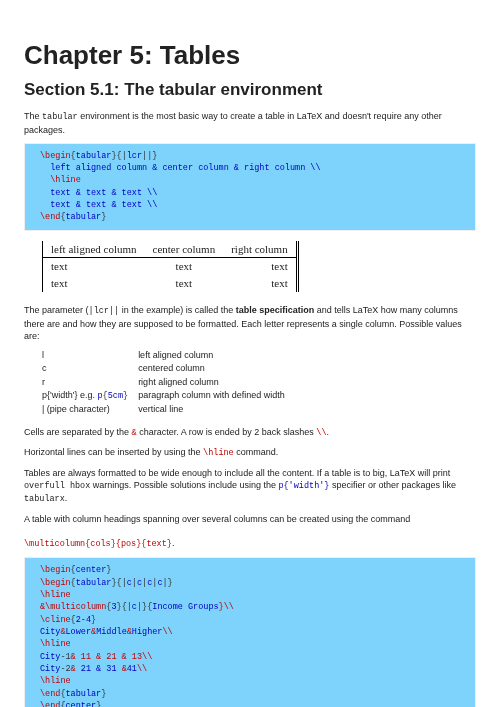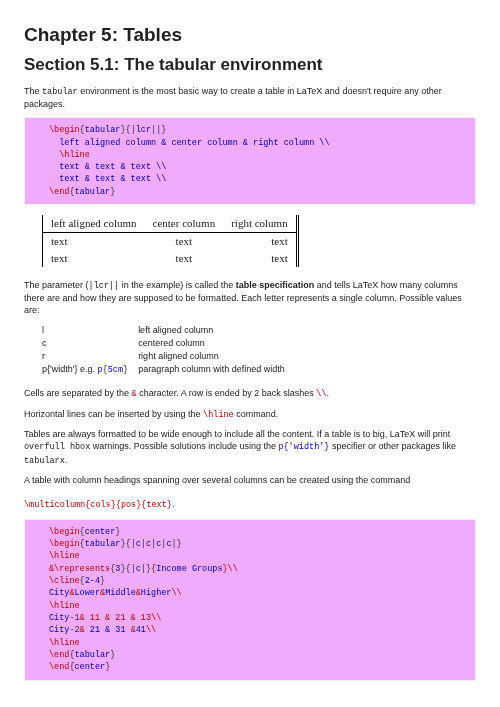--- a/index.html
+++ b/index.html
@@ -6,41 +6,41 @@
     font-family: -apple-system, BlinkMacSystemFont, "Segoe UI", Arial, sans-serif;
     font-size: 9px;
     margin: 0;
     padding: 22px 24px 8px 24px;
     width: 500px;
     box-sizing: border-box;
     color: #222;
     line-height: 1.35;
   }
   h1 {
-    font-size: 19px;
+    font-size: 26px;
     font-weight: 700;
-    margin: 0 0 6px 0;
+    margin: 16px 0 6px 0;
   }
   h2 {
     font-size: 17px;
     font-weight: 700;
     margin: 0 0 8px 0;
   }
   p {
     margin: 0 0 7px 0;
     font-size: 9px;
   }
   .mono {
     font-family: "Courier New", monospace;
     font-size: 8.5px;
   }
   .codeblock {
-    background: #f0abfc;
+    background: #7dd3fc;
     border: 1px solid #eee;
-    padding: 6px 24px;
+    padding: 6px 15px;
     font-family: "Courier New", monospace;
     font-size: 8.5px;
     line-height: 1.45;
     margin: 0 0 10px 0;
     white-space: pre;
   }
   .kw-red { color: #c00000; }
   .kw-blue { color: #0000c0; }
   .txt-dark { color: #333; }
   .serif-table {
@@ -123,20 +123,24 @@
         <td>centered column</td>
       </tr>
   <tr>
         <td>r</td>
         <td>right aligned column</td>
       </tr>
   <tr>
         <td><span>p{'width'} e.g. </span><span class="mono kw-blue">p</span><span class="mono txt-dark">{</span><span class="mono kw-blue">5cm</span><span class="mono txt-dark">}</span></td>
         <td>paragraph column with defined width</td>
       </tr>
+  <tr>
+        <td>| (pipe character)</td>
+        <td>vertical line</td>
+      </tr>
 </tbody>
   </table>
 
 <p>
   <span>Cells are separated by the </span><span class="mono kw-red">&amp;</span><span> character. A row is ended by 2 back slashes </span><span class="mono kw-red">\\</span><span>.</span>
 </p>
 
 <p>
   <span>Horizontal lines can be inserted by using the </span><span class="mono kw-red">\hline</span><span> command.</span>
 </p>
@@ -148,21 +152,21 @@
 <p style="margin-bottom:12px">
   <span>A table with column headings spanning over several columns can be created using the command </span>
 </p>
 <p>
   <span class="mono kw-red">\multicolumn{cols}{pos}{text}</span><span>.</span>
 </p>
 
 <div class="codeblock"><span class="kw-red">\begin</span><span class="txt-dark">{</span><span class="kw-blue">center</span><span class="txt-dark">}</span>
 <span class="kw-red">\begin</span><span class="txt-dark">{</span><span class="kw-blue">tabular</span><span class="txt-dark">}{|</span><span class="kw-blue">c</span><span class="txt-dark">|</span><span class="kw-blue">c</span><span class="txt-dark">|</span><span class="kw-blue">c</span><span class="txt-dark">|</span><span class="kw-blue">c</span><span class="txt-dark">|}</span>
 <span class="kw-red">\hline</span>
-<span class="kw-red">&amp;</span><span class="kw-red">\represents</span><span class="txt-dark">{</span><span class="kw-blue">3</span><span class="txt-dark">}{|</span><span class="kw-blue">c</span><span class="txt-dark">|}{</span><span class="kw-blue">Income Groups</span><span class="kw-red">}\\</span>
+<span class="kw-red">&amp;</span><span class="kw-red">\multicolumn</span><span class="txt-dark">{</span><span class="kw-blue">3</span><span class="txt-dark">}{|</span><span class="kw-blue">c</span><span class="txt-dark">|}{</span><span class="kw-blue">Income Groups</span><span class="kw-red">}\\</span>
 <span class="kw-red">\cline</span><span class="txt-dark">{</span><span class="kw-blue">2-4</span><span class="txt-dark">}</span>
 <span class="kw-blue">City</span><span class="kw-red">&amp;</span><span class="kw-blue">Lower</span><span class="kw-red">&amp;</span><span class="kw-blue">Middle</span><span class="kw-red">&amp;</span><span class="kw-blue">Higher</span><span class="kw-red">\\</span>
 <span class="kw-red">\hline</span>
 <span class="kw-blue">City</span><span class="txt-dark">-1</span><span class="kw-red">&amp; 11 &amp; 21 &amp; 13</span><span class="kw-red">\\</span>
 <span class="kw-blue">City</span><span class="txt-dark">-2</span><span class="kw-red">&amp;</span><span class="kw-blue"> 21 &amp; 31 </span><span class="kw-red">&amp;</span><span class="kw-blue">41</span><span class="kw-red">\\</span>
 <span class="kw-red">\hline</span>
 <span class="kw-red">\end</span><span class="txt-dark">{</span><span class="kw-blue">tabular</span><span class="txt-dark">}</span>
 <span class="kw-red">\end</span><span class="txt-dark">{</span><span class="kw-blue">center</span><span class="txt-dark">}</span></div>
 
 </body></html>

